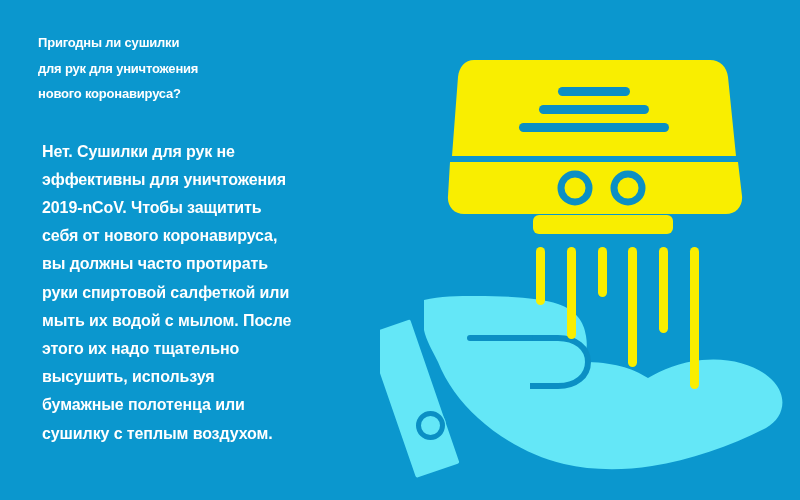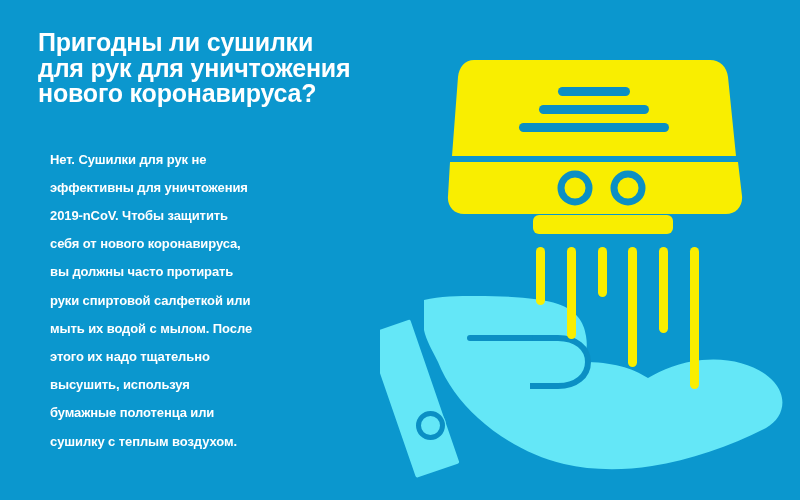--- a/index.html
+++ b/index.html
@@ -21,31 +21,31 @@
   
   #text-col {
     position: absolute;
     left: 38px;
     top: 30px;
     width: 330px;
   }
   #headline {
     margin: 0;
     color: #ffffff;
-    font-size: 25px;
+    font-size: 13px;
     font-weight: bold;
     line-height: 25.5px;
     letter-spacing: -0.2px;
     white-space: pre-line;
   }
   #body-text {
-    margin: 12px;
+    margin: 4px;
     padding-top: 27px;
     color: #ffffff;
-    font-size: 13px;
+    font-size: 16px;
     font-weight: bold;
     line-height: 28.2px;
     letter-spacing: -0.1px;
     white-space: pre-line;
   }
 
   
   #illustration {
     position: absolute;
     left: 380px;

